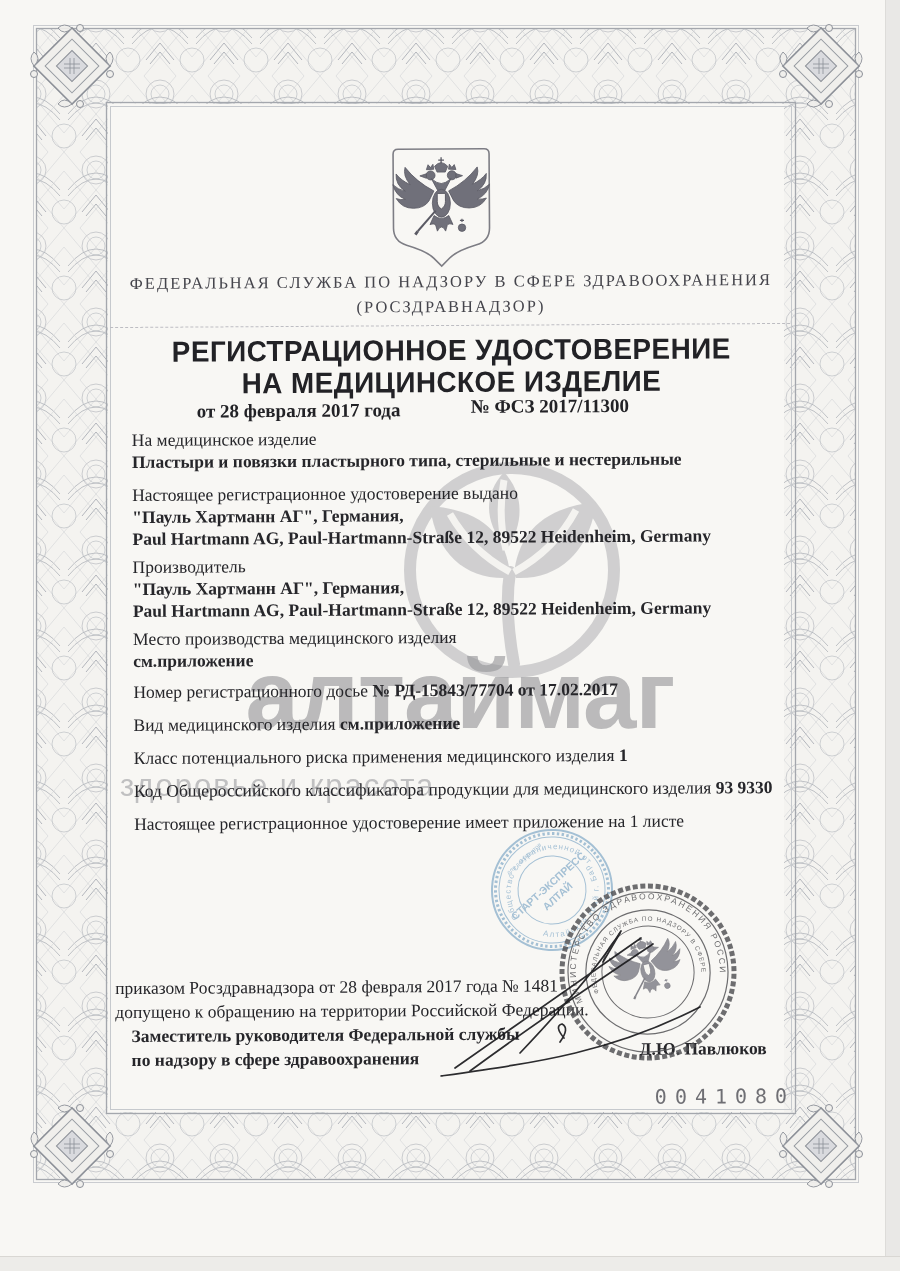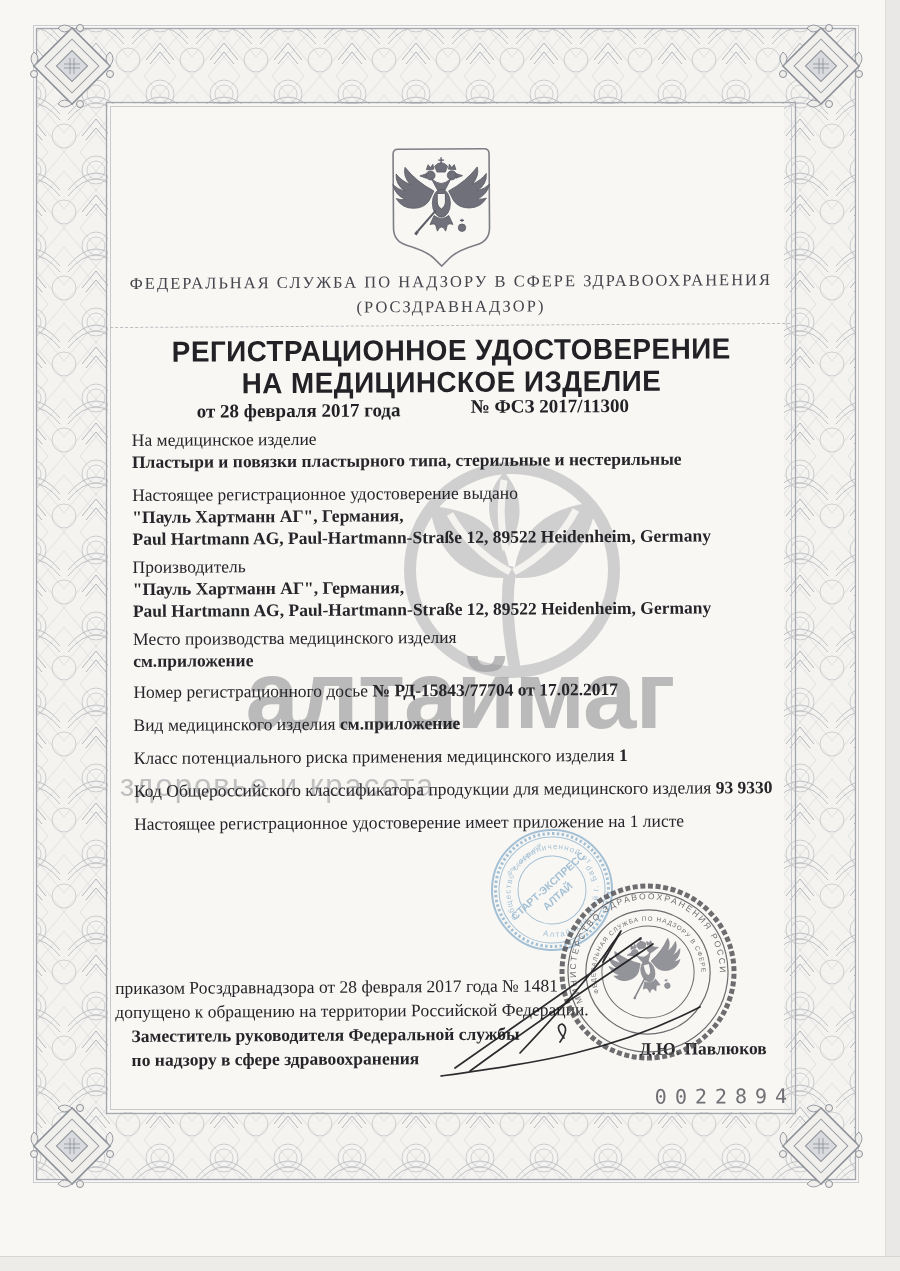--- a/index.html
+++ b/index.html
@@ -188,21 +188,21 @@
     <div class="abs body-line" style="top:779px"><span>Код Общероссийского классификатора продукции для медицинского изделия</span> <span class="b">93 9330</span></div>
 
     <div class="abs body-line" style="top:812px">Настоящее регистрационное удостоверение имеет приложение на 1 листе</div>
 
     <div class="abs footer-line" style="top:976px">приказом Росздравнадзора от 28 февраля 2017 года № 1481</div>
     <div class="abs footer-line" style="top:1000px">допущено к обращению на территории Российской Федерации.</div>
     <div class="abs footer-line b signer" style="left:129px;top:1024px">Заместитель руководителя Федеральной службы</div>
     <div class="abs footer-line b signer" style="left:129px;top:1048px">по надзору в сфере здравоохранения</div>
     <div class="abs footer-line b" style="left:637px;top:1040px;width:200px">Д.Ю. Павлюков</div>
 
-    <div class="abs serial">0022894</div>
+    <div class="abs serial">0041080</div>
   </div>
 
   <svg class="abs" width="900" height="1271" aria-hidden="true">
 
     <g transform="translate(552,890) rotate(-42)" opacity=".6">
       <g fill="none" stroke="#6d9cc0">
         <circle r="60" stroke-width="2"></circle>
         <circle r="56.5" stroke-width="3" stroke-dasharray="2.4 2.4"></circle>
         <circle r="53" stroke-width="1"></circle>
         <circle r="34" stroke-width="1"></circle>

